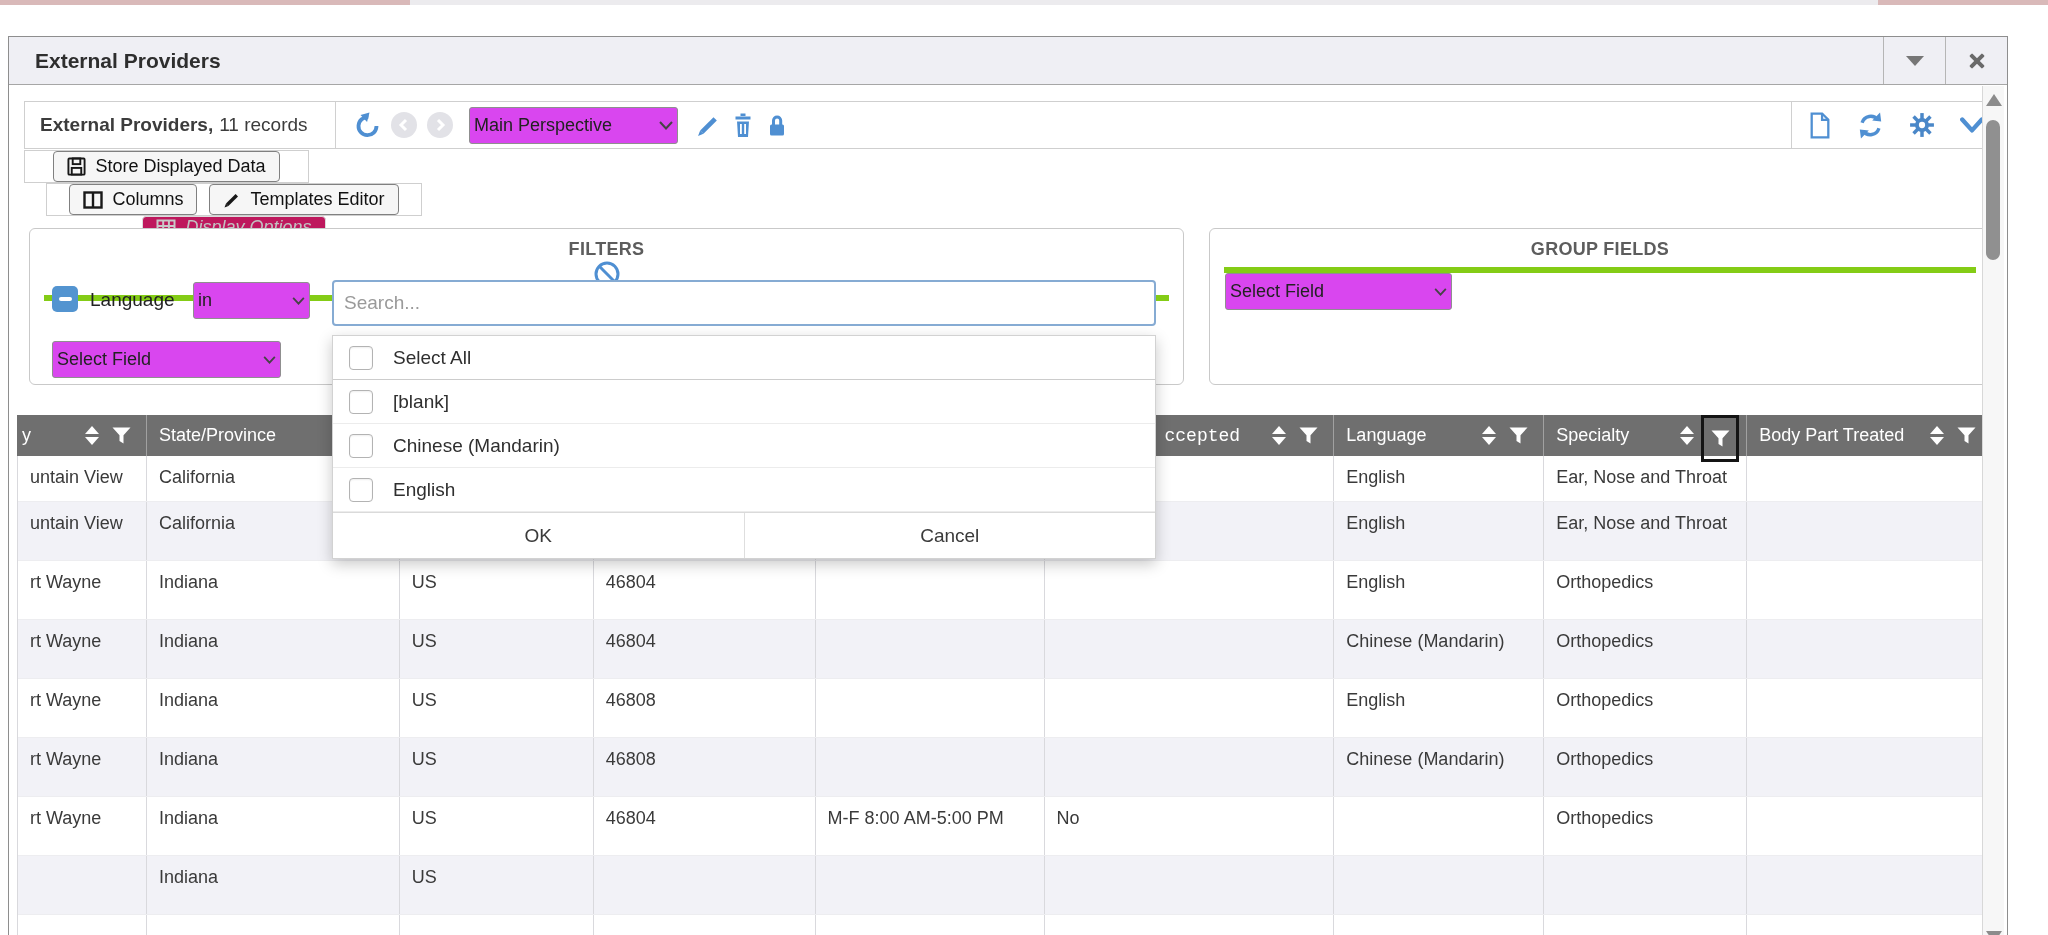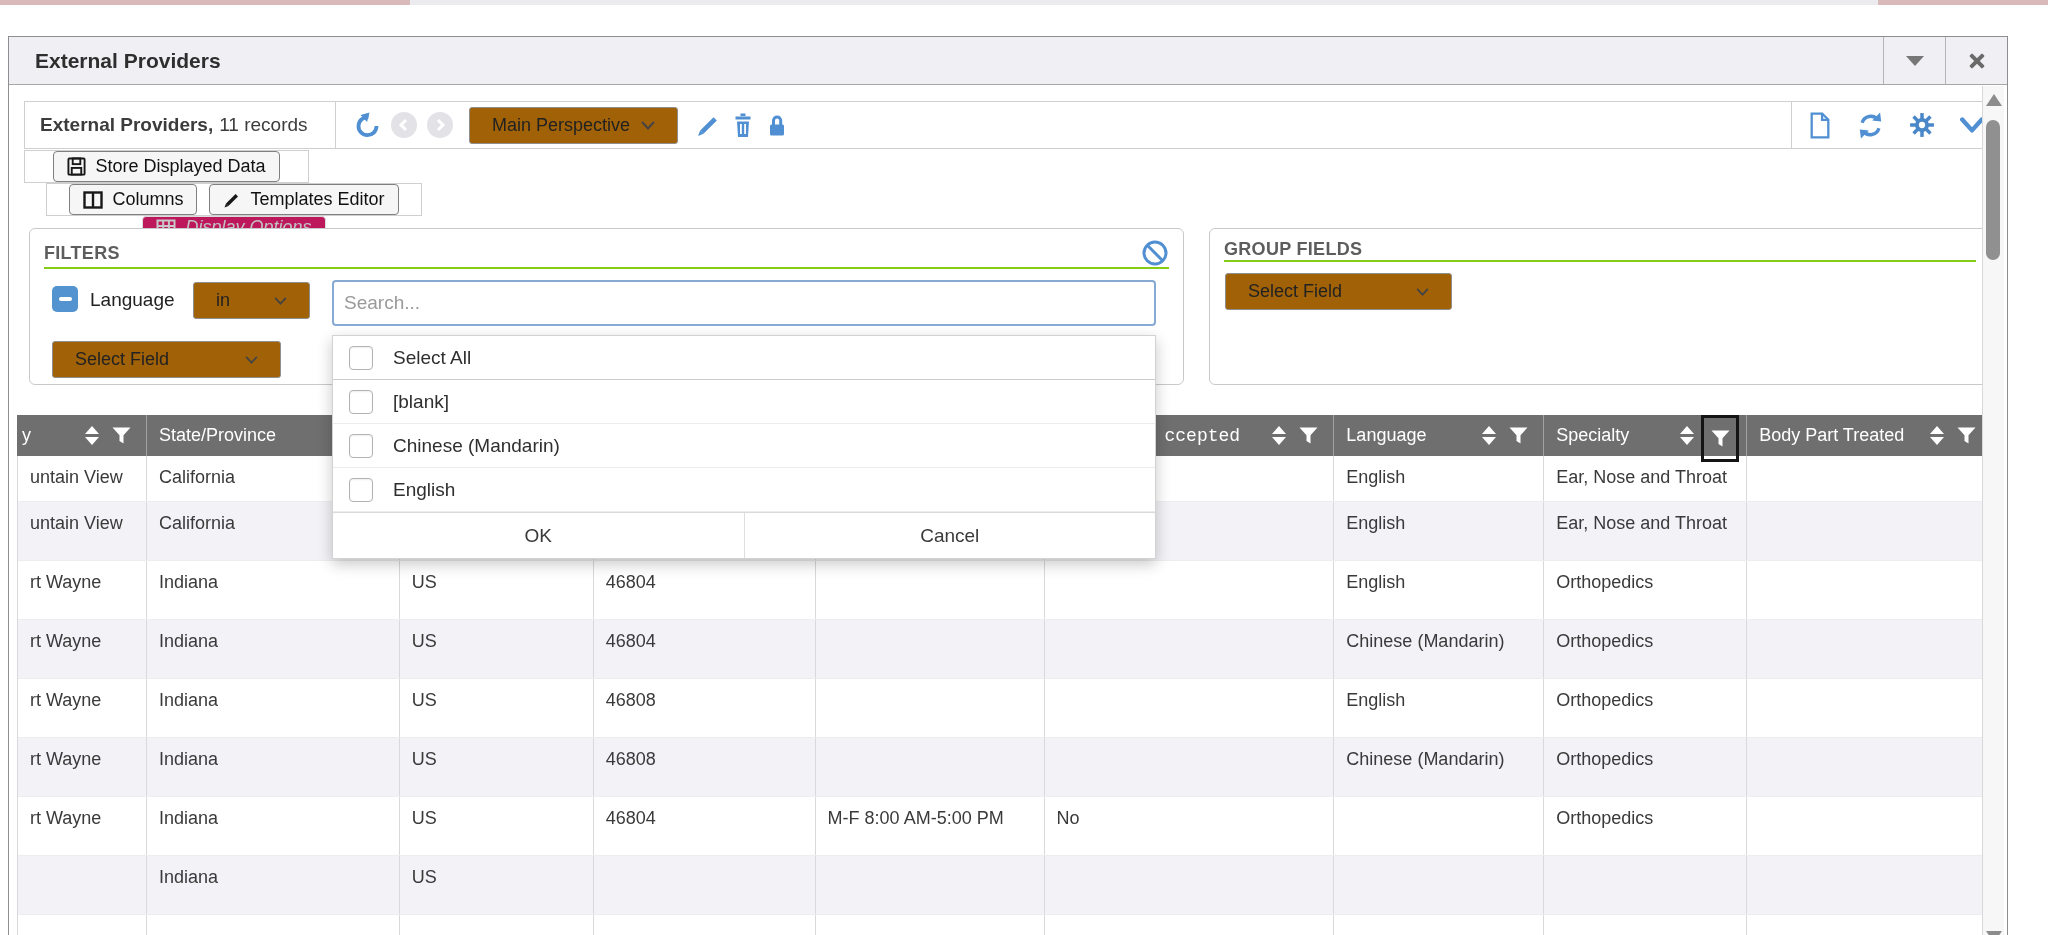--- a/index.html
+++ b/index.html
@@ -35,43 +35,43 @@
   .rowA { position:absolute; left:15px; top:64px; width:1977px; height:48px;
     border:1px solid #cfcfcf; display:flex; align-items:stretch; background:#fff; }
   .secA1 { width:311px; border-right:1px solid #d0d0d0; display:flex; align-items:center;
     padding-left:15px; font-size:19px; color:#3c3c3c; white-space:nowrap; }
   .secA1 b { margin-right:6px; }
   .secA2 { flex:1; display:flex; align-items:center; padding-left:18px; gap:10px; }
   .secA3 { width:209px; border-left:1px solid #d0d0d0; display:flex; align-items:center;
     justify-content:center; gap:25px; }
   .nav-circle { width:26px; height:26px; border-radius:50%; background:#e2e2e7;
     display:flex; align-items:center; justify-content:center; }
-  .fselect { height:37px; background:#a16207; border:1px solid #8f8f8f; border-radius:3px;
-    display:flex; align-items:center; justify-content:space-between; padding:0 22px;
+  .fselect { height:37px; background:#d946ef; border:1px solid #8f8f8f; border-radius:3px;
+    display:flex; align-items:center; justify-content:space-between; padding:0 4px;
     font-size:18px; color:#222; cursor:pointer;gap:8px; }
   .sel-perspective { width:209px; margin:0 8px 0 6px; }
   .icon-btn { display:inline-flex; align-items:center; justify-content:center; cursor:pointer; }
 
   
   .rowB { position:absolute; left:15px; top:113px; height:44px; display:flex; align-items:stretch;flex-direction:column; }
   .boxB { border:1px solid #cfcfcf; display:flex; align-items:center; justify-content:center; gap:12px; background:#fff; }
   .boxB1 { width:285px; }
   .boxB2 { width:376px; margin-left:22px; }
   .btn { height:31px; border:1px solid #808080; border-radius:4px; background:#f6f6f6;
     font-size:18px; color:#111; display:inline-flex; align-items:center; gap:9px;
     padding:0 13px; cursor:pointer; white-space:nowrap; }
   .btn-disabled { margin-left:22px; align-self:center; height:32px; border:1px solid #dcdcdc;
     color:#c2c2c2; background:#be185d; cursor:default;font-style:italic; }
 
   
   .panel { position:absolute; border:1px solid #c9c9c9; border-radius:6px; background:#fff; }
   .filters-panel { left:20px; top:191px; width:1155px; height:157px; }
   .group-panel   { left:1200px; top:191px; width:782px; height:157px; }
-  .panel-head { margin:10px 14px 0 14px; border-bottom:2px solid #84cc16;
-    display:flex; align-items:center; justify-content:space-between; }
+  .panel-head { margin:10px 14px 0 14px; padding-bottom:7px; border-bottom:6px solid #84cc16;
+    display:flex; align-items:center; justify-content:space-between;flex-direction:column; }
   .panel-title { font-size:18px; font-weight:bold; color:#5d5d5d; letter-spacing:.3px; }
 
   .minus-btn { position:absolute; left:22px; top:57px; width:26px; height:26px; border-radius:5px;
     background:#5394d0; display:flex; align-items:center; justify-content:center; cursor:pointer; }
   .minus-btn i { display:block; width:13px; height:4px; background:#fff; border-radius:2px; }
   .filter-field-label { position:absolute; left:60px; top:60px; font-size:19px; color:#222; }
   .sel-operator { position:absolute; left:163px; top:53px; width:117px; }
   .sel-addfilter { position:absolute; left:22px; top:112px; width:229px; }
   .sel-group { position:absolute; left:15px; top:44px; width:227px; }
 

